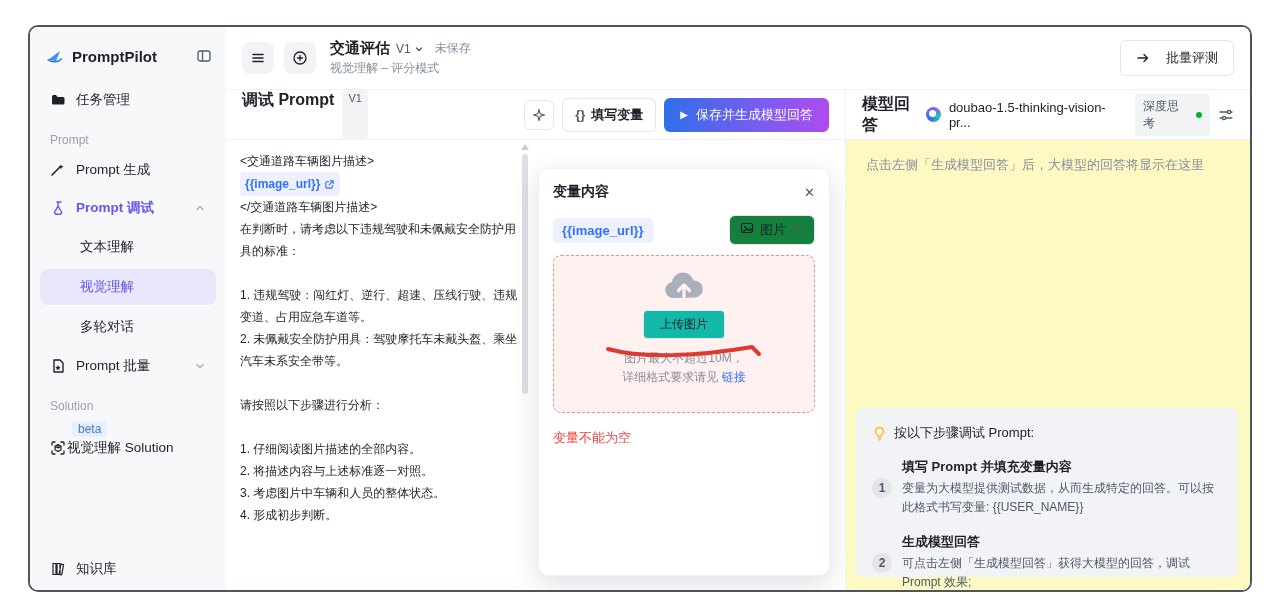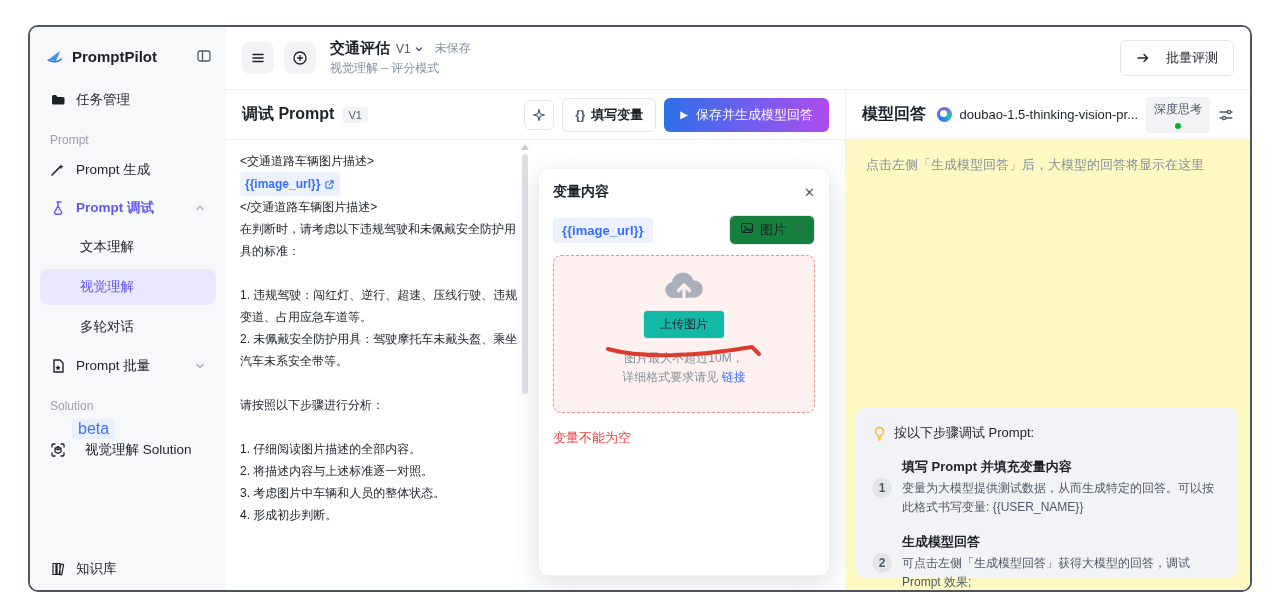--- a/index.html
+++ b/index.html
@@ -15,43 +15,43 @@
   .icon16{width:16px;height:16px;flex-shrink:0;}
   .icon18{width:18px;height:18px;flex-shrink:0;}
   .side-item{display:flex;align-items:center;gap:10px;margin:2px 10px;padding:8px 10px;border-radius:8px;
     font-size:13.5px;color:#1d2129;cursor:pointer;}
   .side-item .lbl{flex:1;}
   .side-item.purple{color:#6355f2;font-weight:600;}
   .section-label{font-size:12px;color:#9aa1ac;padding:14px 20px 4px;}
   .sub-item{margin:2px 10px;padding:9px 10px 9px 40px;border-radius:8px;font-size:13.5px;color:#1d2129;cursor:pointer;}
   .sub-item.active{background:#e9e7fb;color:#6355f2;}
   .solution-item{margin:0 10px;padding:2px 10px 8px;cursor:pointer;}
-  .beta-badge{display:inline-block;margin-left:22px;background:#e8efff;color:#4077e3;font-size:16px;
+  .beta-badge{display:inline-block;margin-left:22px;background:#e8efff;color:#4077e3;font-size:12px;
     padding:1px 6px;border-radius:3px;margin-bottom:2px;}
-  .solution-row{display:flex;align-items:center;gap:19px;font-size:13.5px;color:#1d2129;}
+  .solution-row{display:flex;align-items:center;gap:1px;font-size:13.5px;color:#1d2129;}
   .side-bottom{margin-top:auto;padding-bottom:10px;}
   .chev{width:12px;height:12px;color:#a9aeb8;}
 
   
   .main{flex:1;display:flex;flex-direction:column;min-width:0;background:#fff;}
   .top-header{height:63px;display:flex;align-items:center;gap:10px;padding:0 16px;border-bottom:1px solid #f0f1f3;flex-shrink:0;}
   .sq-btn{width:32px;height:32px;border-radius:8px;background:#f2f3f5;display:flex;align-items:center;justify-content:center;
     color:#1d2129;cursor:pointer;border:none;}
   .title-block{display:flex;flex-direction:column;gap:2px;margin-left:4px;}
   .title-row{display:flex;align-items:center;gap:6px;}
   .doc-title{font-size:15px;font-weight:700;color:#1d2129;}
   .ver-sel{display:flex;align-items:center;gap:2px;font-size:12px;color:#4e5969;cursor:pointer;}
   .save-status{font-size:12px;color:#86909c;margin-left:4px;}
   .doc-subtitle{font-size:12px;color:#86909c;}
   .batch-btn{margin-left:auto;display:flex;align-items:center;gap:16px;background:#fff;border:1px solid #e5e6eb;
     border-radius:6px;padding:8px 15px;font-size:13px;color:#1d2129;cursor:pointer;}
 
   .body-row{flex:1;display:flex;min-height:0;}
   .left-pane{width:620px;flex-shrink:0;border-right:1px solid #f0f1f3;display:flex;flex-direction:column;}
-  .pane-header{height:50px;flex-shrink:0;display:flex;align-items:center;padding:0 16px;border-bottom:1px solid #f0f1f3;gap:8px;}
+  .pane-header{height:50px;flex-shrink:0;display:flex;padding:0 16px;border-bottom:1px solid #f0f1f3;gap:8px;}
   .pane-title{font-size:16px;font-weight:700;color:#1d2129;}
   .v1-badge{background:#f2f3f5;color:#4e5969;font-size:11px;padding:2px 6px;border-radius:4px;}
   .header-actions{margin-left:auto;display:flex;align-items:center;gap:8px;}
   .tool-btn{width:30px;height:30px;border:1px solid #e5e6eb;border-radius:6px;background:#fff;display:flex;
     align-items:center;justify-content:center;color:#4e5969;cursor:pointer;}
   .fill-btn{display:flex;align-items:center;gap:6px;border:1px solid #e5e6eb;background:#fff;border-radius:6px;
     padding:7px 12px;font-size:13px;color:#1d2129;cursor:pointer;font-weight:600;}
   .fill-btn .braces{font-weight:700;color:#4e5969;}
   .save-btn{display:flex;align-items:center;gap:8px;border:none;border-radius:6px;padding:8px 16px;font-size:13px;
     color:#fff;cursor:pointer;background:linear-gradient(90deg,#2e6fe8 0%,#7b5cf0 60%,#ae4bef 100%);}
@@ -89,21 +89,21 @@
 
   
   .right-pane{flex:1;display:flex;flex-direction:column;min-width:0;}
   .right-header{height:50px;flex-shrink:0;display:flex;align-items:center;padding:0 16px;border-bottom:1px solid #f0f1f3;background:#fff;}
   .model-cluster{margin-left:auto;display:flex;align-items:center;gap:8px;cursor:pointer;}
   .doubao-dot{width:15px;height:15px;border-radius:50%;
     background:conic-gradient(from 220deg,#2e6fff,#8b5cf6 40%,#23c4ad 70%,#2e6fff);position:relative;}
   .doubao-dot:after{content:"";position:absolute;left:3px;top:3px;width:7px;height:7px;border-radius:50%;background:#fff;}
   .model-name{font-size:13px;color:#1d2129;}
   .deep-badge{display:flex;align-items:center;gap:5px;background:#f2f3f5;border-radius:4px;padding:4px 8px;
-    font-size:12px;color:#4e5969;cursor:pointer;flex-direction:column;}
+    font-size:12px;color:#4e5969;cursor:pointer;}
   .green-dot{width:6px;height:6px;border-radius:50%;background:#00b42a;}
   .right-content{flex:1;background:#fef9c3;position:relative;padding:16px 20px;}
   .placeholder-text{font-size:13px;color:#86909c;}
   .steps-card{position:absolute;left:10px;right:12px;top:268px;bottom:13px;background:#f2f3f6;border-radius:8px;
     padding:16px 16px;}
   .steps-title{display:flex;align-items:center;gap:7px;font-size:13px;color:#1d2129;}
   .step-row{display:flex;align-items:center;gap:10px;margin-top:16px;}
   .step-num{width:20px;height:20px;flex-shrink:0;border-radius:50%;background:#e3e5ea;color:#4e5969;font-size:12px;
     font-weight:700;display:flex;align-items:center;justify-content:center;}
   .step-body{flex:1;}

